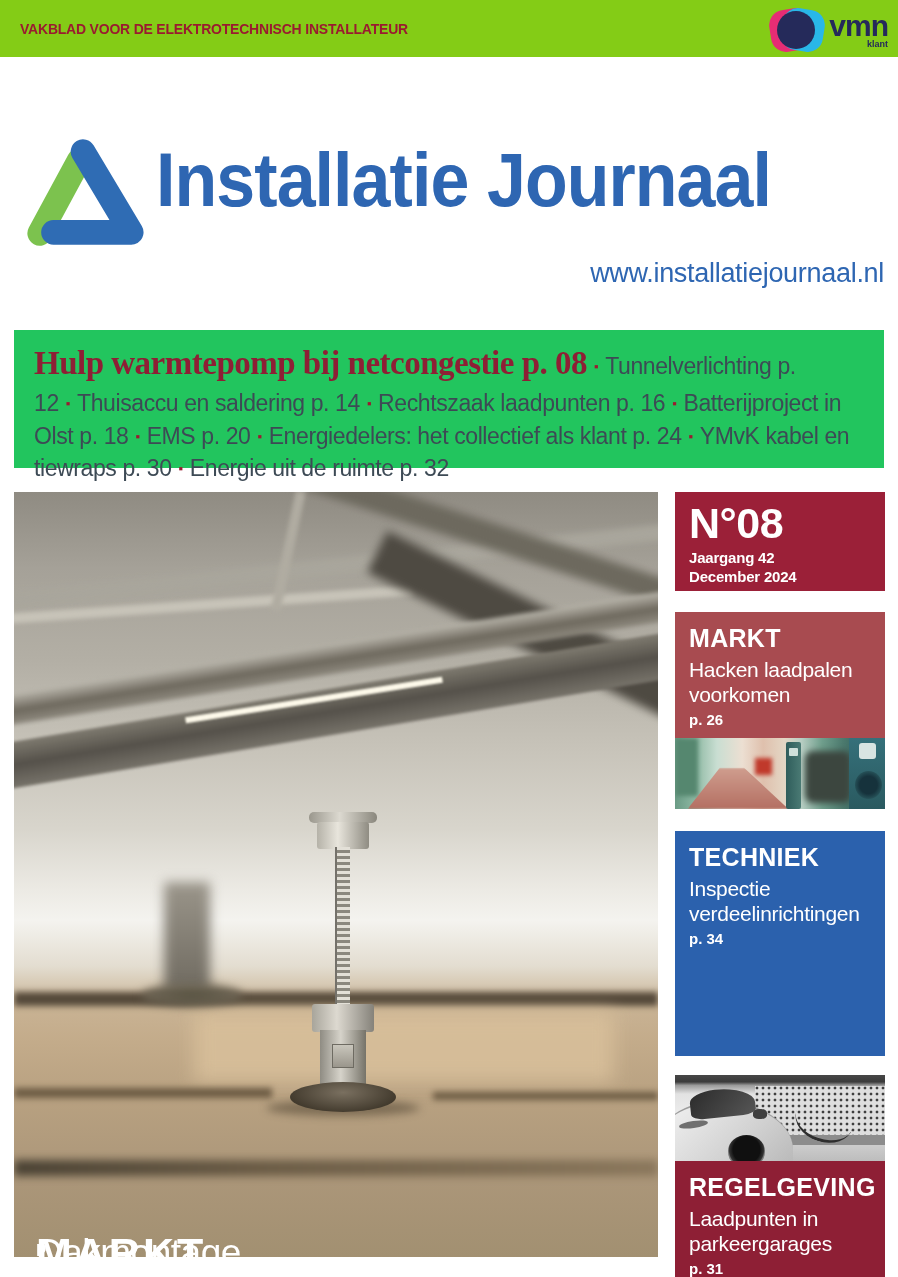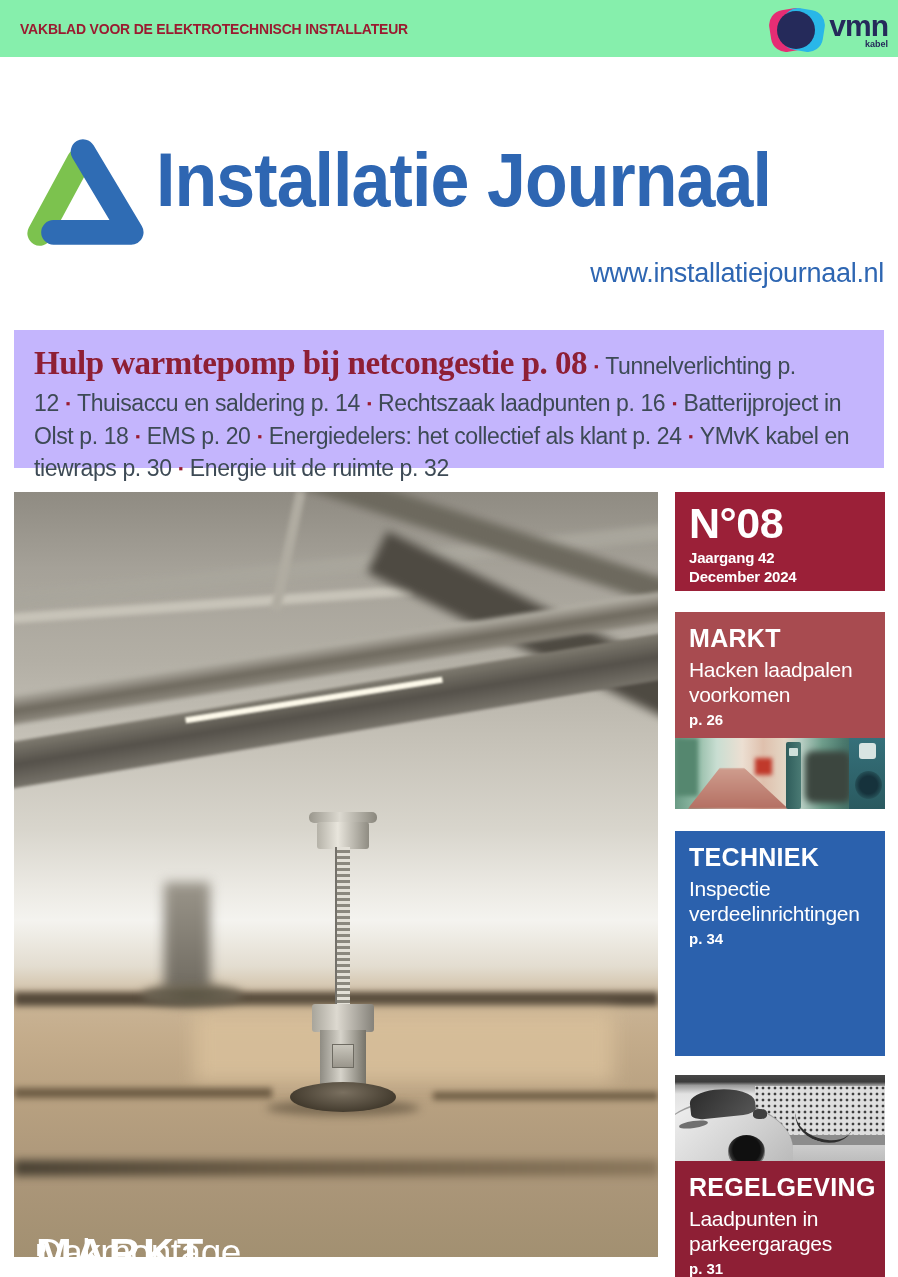--- a/index.html
+++ b/index.html
@@ -5,21 +5,21 @@
   * { margin:0; padding:0; box-sizing:border-box; }
   html,body { background:#ffffff; }
   body {
     width:898px; height:1277px; position:relative; overflow:hidden;
     font-family:"Liberation Sans", sans-serif;
   }
 
   
   .topbar {
     position:absolute; left:0; top:0; width:898px; height:57px;
-    background:#86efac; display:flex; align-items:center;
+    background:#84cc16; display:flex; align-items:center;
     justify-content:space-between; padding:0 10px 0 20px;gap:9px;
   }
   .tagline {
     color:#9a1b30; font-weight:bold; font-size:15.5px; letter-spacing:-0.2px;
     transform:scaleX(.9); transform-origin:left center; display:inline-block;
     white-space:nowrap;
   }
   .vmn { display:flex; align-items:center; gap:4px; margin-top:2px; }
   .vmn-text { color:#252a5a; line-height:1; }
   .vmn-name { font-weight:bold; font-size:30px; letter-spacing:-1px; }
@@ -33,21 +33,21 @@
     margin-left:10px; letter-spacing:-1px;
   }
   .site-url {
     position:absolute; right:14px; top:258px; color:#2e66b2; font-size:27px;
     letter-spacing:-0.3px;
   }
 
   
   .teaser {
     position:absolute; left:14px; top:330px; width:870px; height:138px;
-    background:#c4b5fd; padding:10px 20px 10px 20px;
+    background:#22c55e; padding:10px 20px 10px 20px;
     color:#3d4a55; font-size:23px; line-height:1.42; letter-spacing:-0.4px;
   }
   .teaser-lead {
     font-family:"Liberation Serif", serif; font-weight:bold; color:#8e1f35;
     font-size:33px; letter-spacing:-0.5px;
   }
   .bullet { color:#9a1b30; font-size:13px; vertical-align:3px; margin:0 7px; }
 
   
   .cover-photo {
@@ -173,21 +173,21 @@
 <header class="topbar">
   <span class="tagline">VAKBLAD VOOR DE ELEKTROTECHNISCH INSTALLATEUR</span>
   <div class="vmn">
     <svg width="56" height="50" viewBox="0 0 56 50" aria-hidden="true">
       <rect x="1" y="4" width="42" height="42" rx="15" transform="rotate(-9 22 25)" fill="#e62d74"></rect>
       <rect x="13" y="4" width="42" height="42" rx="15" transform="rotate(9 34 25)" fill="#29b7e8"></rect>
       <circle cx="27" cy="25" r="19" fill="#252a5a"></circle>
     </svg>
     <div class="vmn-text">
       <div class="vmn-name">vmn</div>
-      <div class="vmn-sub">kabel</div>
+      <div class="vmn-sub">klant</div>
     </div>
   </div>
 </header>
 
 <div class="brand-row">
   <svg width="126" height="112" viewBox="0 0 128 112" aria-hidden="true">
     <path d="M 20 98 L 60 24" stroke="#7cc24e" stroke-width="25" stroke-linecap="round" fill="none"></path>
     <path d="M 64 15 L 113 97 L 34 97" stroke="#2f6cb4" stroke-width="25" stroke-linecap="round" stroke-linejoin="round" fill="none"></path>
   </svg>
   <span class="brand-title">Installatie Journaal</span>

